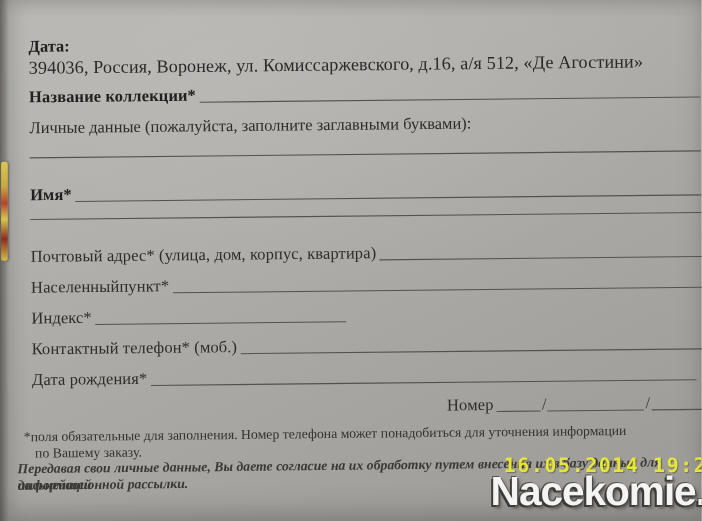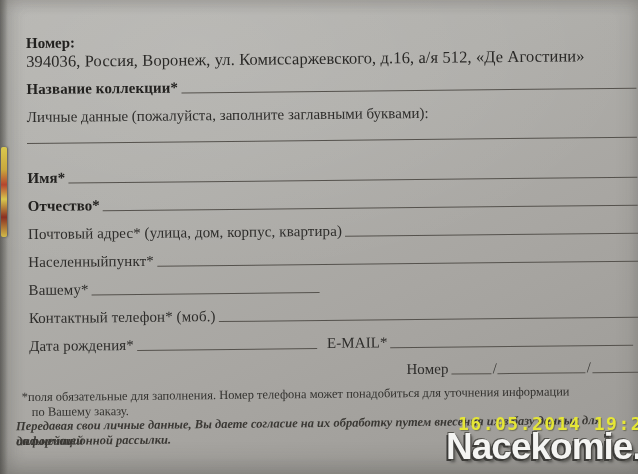--- a/index.html
+++ b/index.html
@@ -70,68 +70,66 @@
 </style>
 </head>
 <body>
 
 <div class="paper"></div>
 <div class="edge-shadow"></div>
 <div class="magazine-edge"></div>
 
 <div class="content">
 
-  <div class="abs kuda b">Номер:</div>
+  <div class="abs kuda b">Дата:</div>
   <div class="abs address">394036, Россия, Воронеж, ул. Комиссаржевского, д.16, а/я 512, «Де Агостини»</div>
 
   <div class="row" style="top:78px;">
     <span class="lbl b">Название коллекции*</span>
     <span class="line"></span>
   </div>
 
   <div class="abs personal">Личные данные (пожалуйста, заполните заглавными буквами):</div>
 
   <div class="row" style="top:139px;">
     <span class="line"></span>
   </div>
 
   <div class="row" style="top:167px;">
     <span class="lbl b">Имя*</span>
     <span class="line"></span>
   </div>
 
   <div class="row" style="top:195px;">
-    <span class="lbl b">Отчество*</span>
     <span class="line"></span>
   </div>
 
   <div class="row" style="top:223px;">
     <span class="lbl">Почтовый адрес* (улица, дом, корпус, квартира)</span>
     <span class="line"></span>
   </div>
 
   <div class="row" style="top:251px;">
     <span class="lbl">Населенныйпункт*</span>
     <span class="line"></span>
   </div>
 
   <div class="row" style="top:279px;">
-    <span class="lbl">Вашему*</span>
+    <span class="lbl">Индекс*</span>
     <span class="line short"></span>
   </div>
 
   <div class="row" style="top:307px;">
     <span class="lbl">Контактный телефон* (моб.)</span>
     <span class="line"></span>
   </div>
 
   <div class="row" style="top:335px;right:6px;">
     <span class="lbl">Дата рождения*</span>
     <span class="line med"></span>
-    <span class="lbl second">E-MAIL*</span>
     <span class="line"></span>
   </div>
 
   <div class="row daterow">
     <span class="lbl">Номер</span>
     <span class="line seg1"></span>
     <span class="slash">/</span>
     <span class="line seg2"></span>
     <span class="slash">/</span>
     <span class="line"></span>

